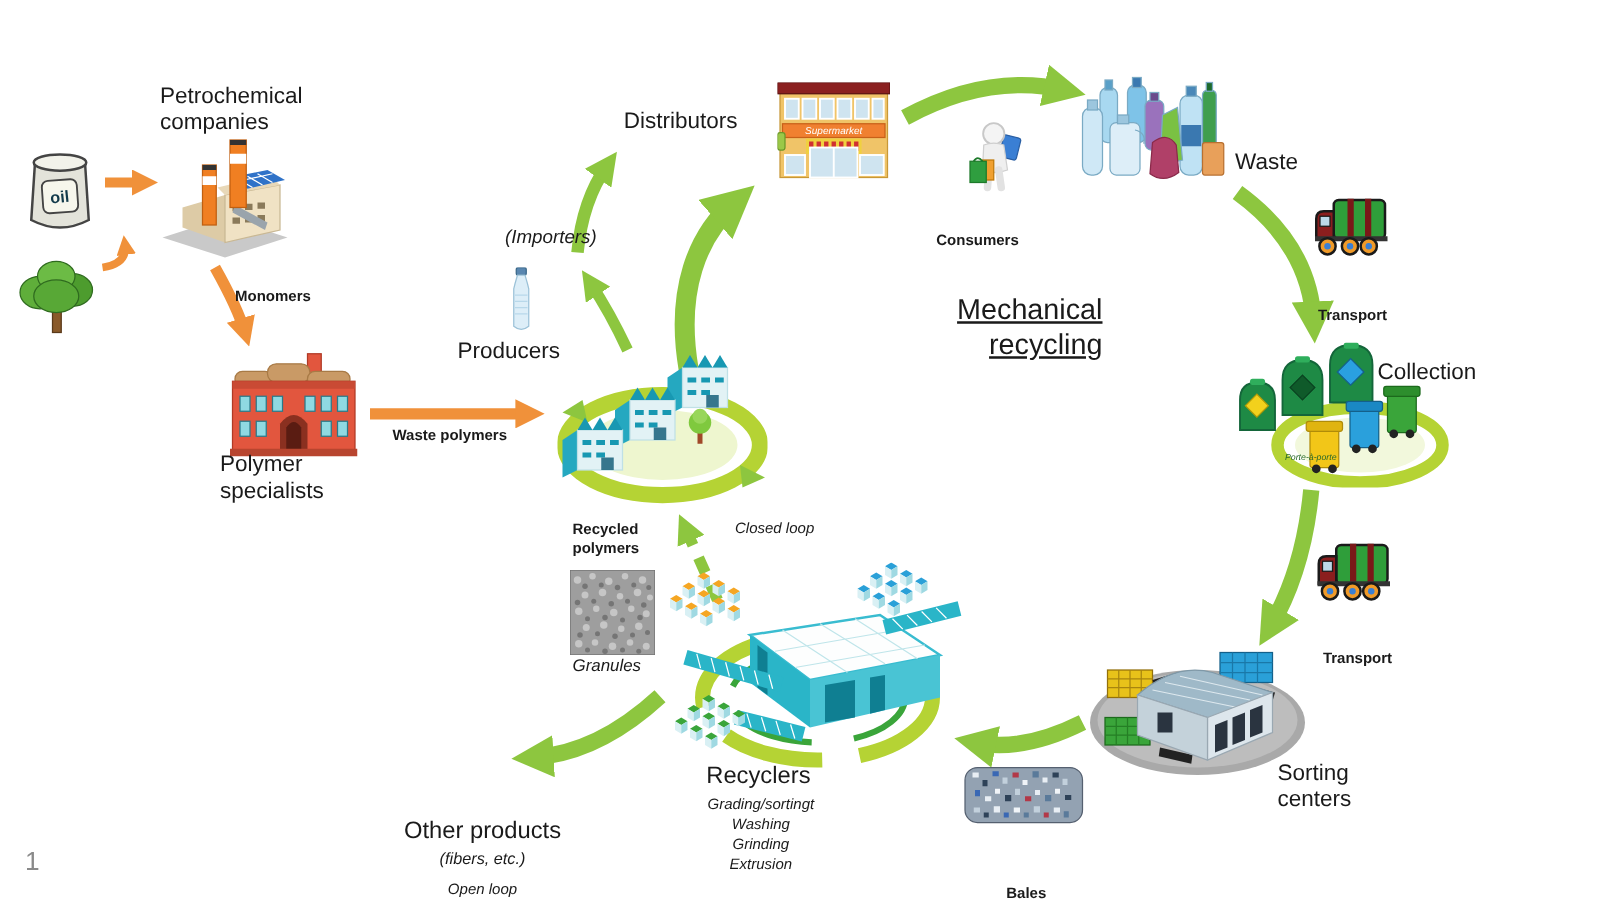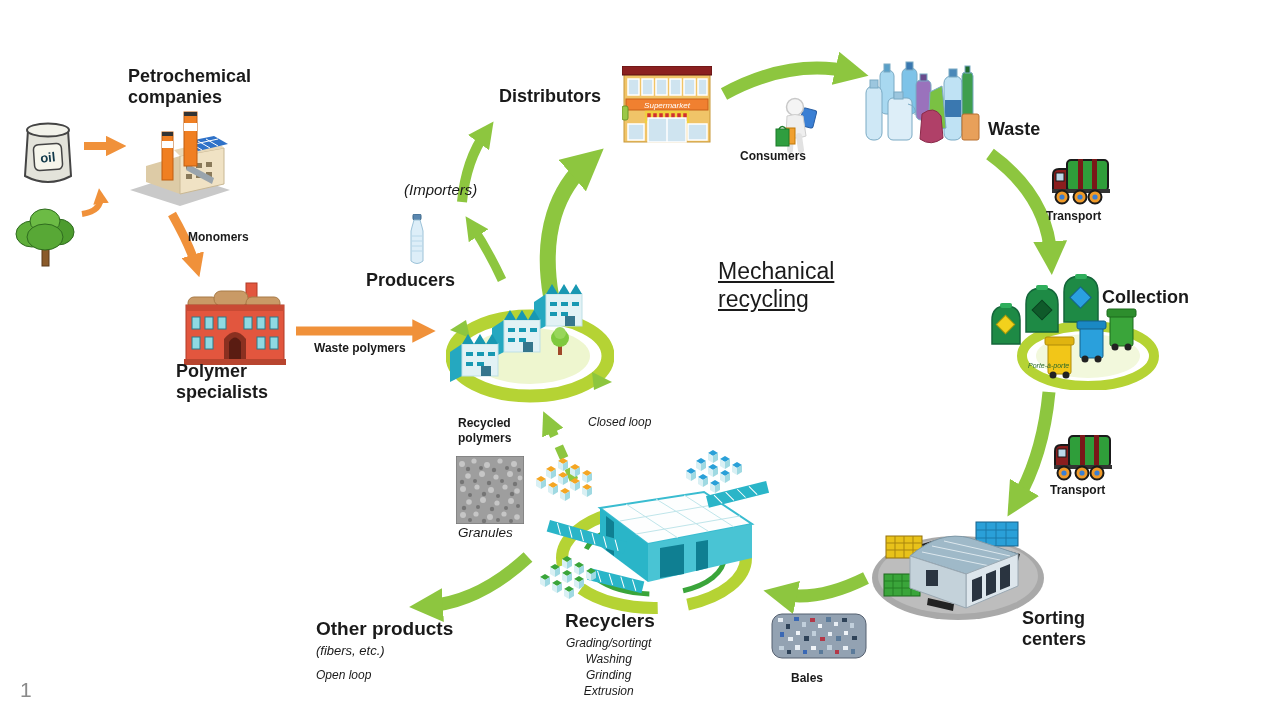--- a/index.html
+++ b/index.html
@@ -1,24 +1,24 @@
 <!DOCTYPE html>
 <html><head>
 <meta charset="utf-8">
 <style>
   html,body{margin:0;padding:0;background:#fff;}
   #slide{position:relative;width:1280px;height:720px;background:#ffffff;overflow:hidden;
          font-family:"Liberation Sans","DejaVu Sans",sans-serif;color:#1a1a1a;}
   .abs{position:absolute;}
-  .hdg{position:absolute;font-weight:bold;font-size:18px;line-height:21px;white-space:pre-line;}
+  .hdg{position:absolute;font-weight:normal;font-size:18px;line-height:21px;white-space:pre-line;}
   .lbl{position:absolute;font-weight:bold;font-size:12px;line-height:15px;white-space:pre-line;}
   .it{position:absolute;font-style:italic;font-size:12px;white-space:pre-line;}
-  .ctr{}
-  #t-title{position:absolute;left:718px;top:233px;width:164px;text-align:left;
-           font-size:23px;line-height:28px;text-decoration:underline;white-space:pre-line;margin-top:24px;}
+  .ctr{text-align:center;margin-top:36px;}
+  #t-title{position:absolute;left:718px;top:233px;width:164px;text-align:right;
+           font-size:23px;line-height:28px;text-decoration:underline;white-space:pre-line;}
   #t-page{position:absolute;left:20px;top:678px;font-size:21px;color:#8a8a8a;}
   #t-steps{font-size:12px;line-height:16px;text-align:center;}
   svg{display:block;}
   #arrows{position:absolute;left:0;top:0;}
 </style>
 </head>
 <body>
 
 <div id="slide">
 

